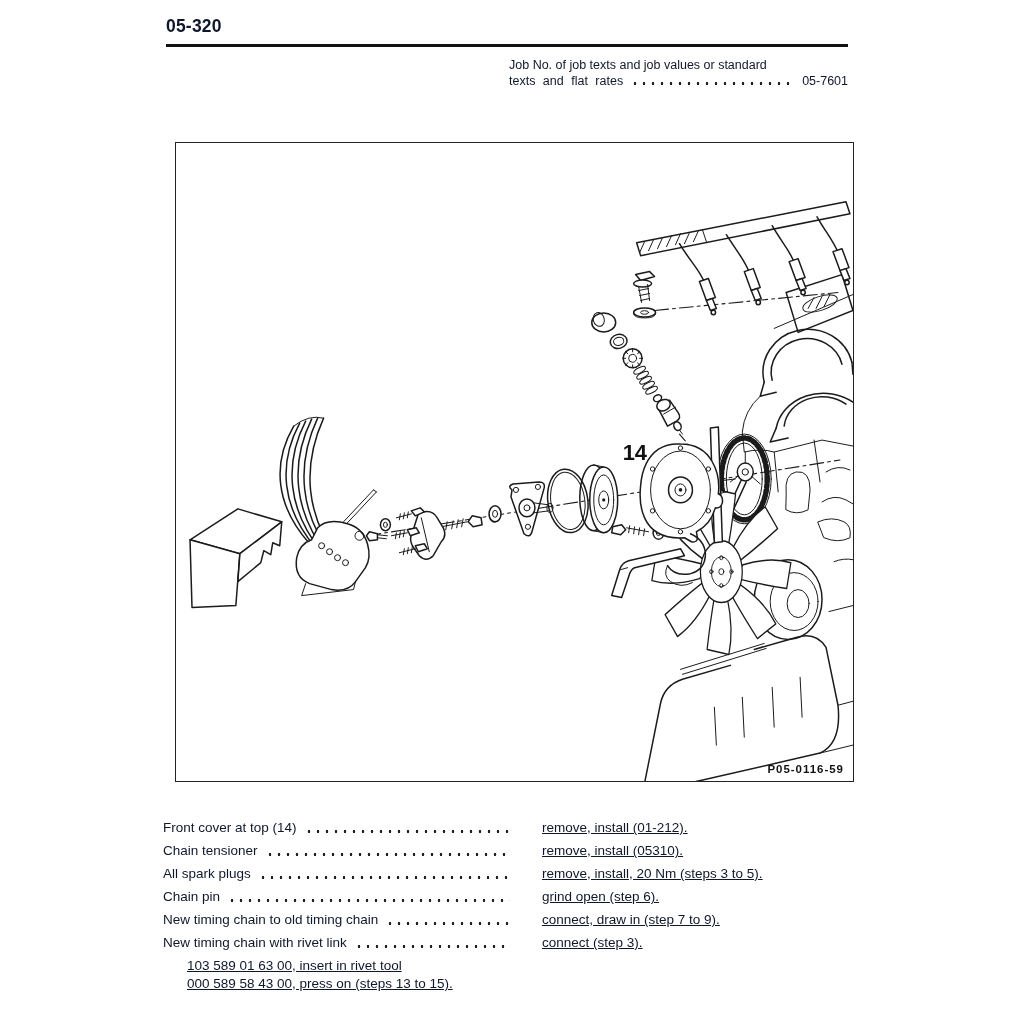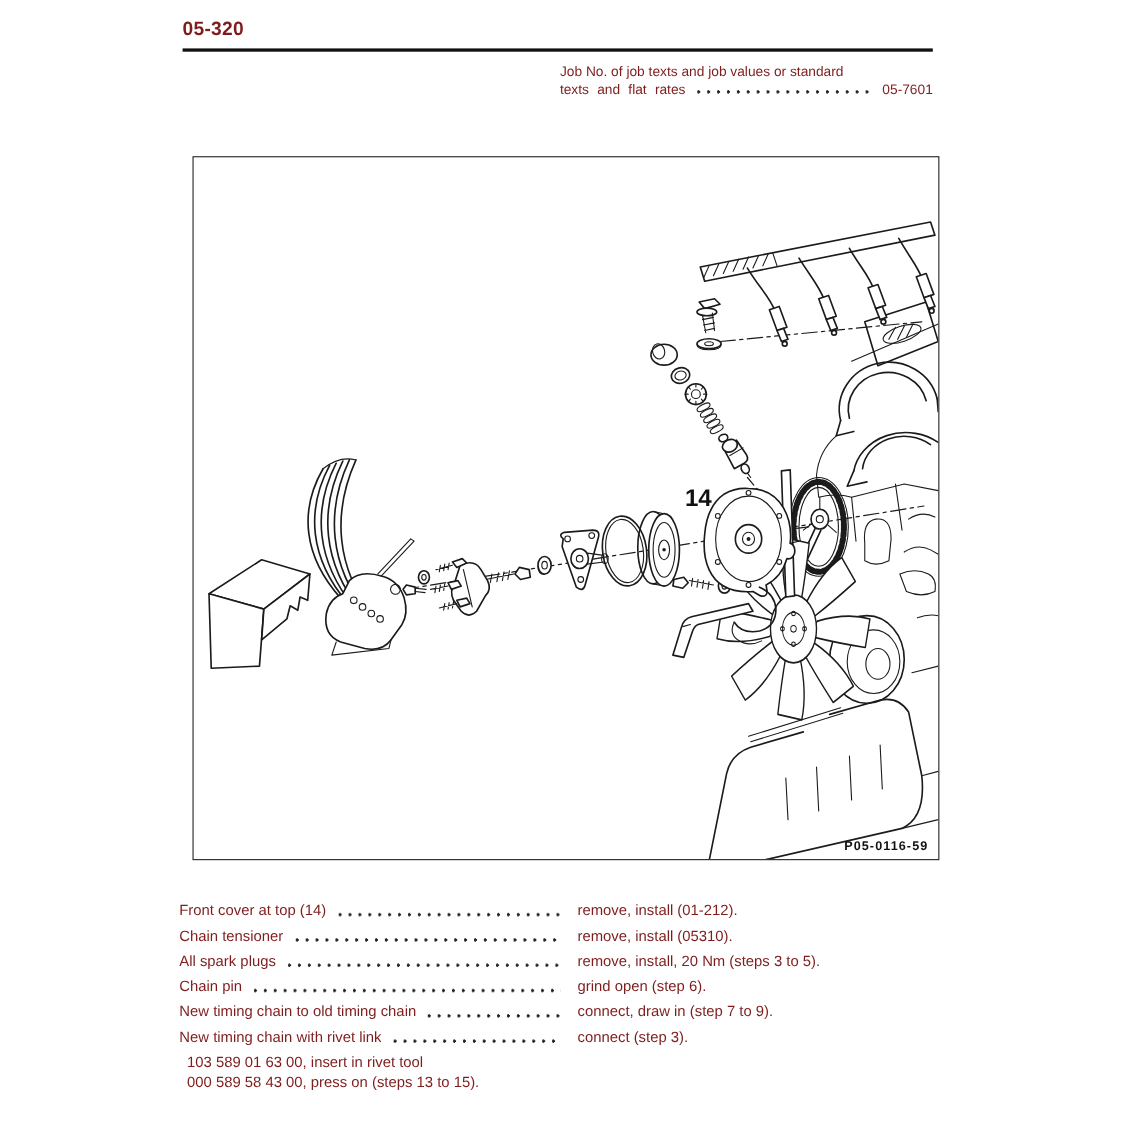--- a/index.html
+++ b/index.html
@@ -1,17 +1,17 @@
 <!DOCTYPE html>
 <html><head>
 <meta charset="utf-8">
 <style>
   html,body{margin:0;padding:0;background:#fff;}
   .page{position:relative;width:1024px;height:1024px;background:#fff;overflow:hidden;
-        font-family:"Liberation Sans",sans-serif;color:#7f1d1d;}
+        font-family:"Liberation Sans",sans-serif;color:#0f172a;}
   
   .hdr{position:absolute;left:166px;top:16px;width:682px;display:flex;align-items:baseline;
        font-weight:bold;font-size:17.5px;letter-spacing:.2px;}
   .hdr .num{width:89px;}
   .hdr-rule{position:absolute;left:166px;top:44px;width:682px;height:3px;background:#111;}
   
   .jobref{position:absolute;left:509px;top:57px;width:339px;font-size:12.5px;line-height:16px;}
   .jobref-l2{display:flex;align-items:baseline;text-align:center;}
   .jobref-l2 .lbl{white-space:nowrap;word-spacing:4px;}
   .leader{flex:1;align-self:flex-end;height:5px;margin:0 8px 3px 10px;
@@ -29,21 +29,21 @@
   .dsh{stroke-dasharray:9 4;stroke-width:1.1;}
   .chain{stroke-dasharray:3 2.6;stroke-width:5.5;}
   .figlabel{font-family:"Liberation Sans",sans-serif;font-size:22px;font-weight:bold;fill:#111;}
   .figcode{font-family:"Liberation Sans",sans-serif;font-size:11.5px;font-weight:bold;
            letter-spacing:1px;fill:#111;}
   
   .proc{position:absolute;left:163px;top:819px;width:686px;font-size:13.5px;line-height:18px;}
   .prow{display:flex;align-items:flex-start;margin-bottom:5px;}
   .pleft{display:flex;width:355px;flex:none;}
   .pitem{white-space:nowrap;}
-  .pact{margin-left:7px;}
+  .pact{margin-left:24px;text-decoration:underline;}
 </style>
 </head>
 <body>
 
 <div class="page">
 
   <div class="hdr">
     <span class="num">05-320</span>
   </div>
   <div class="hdr-rule"></div>

